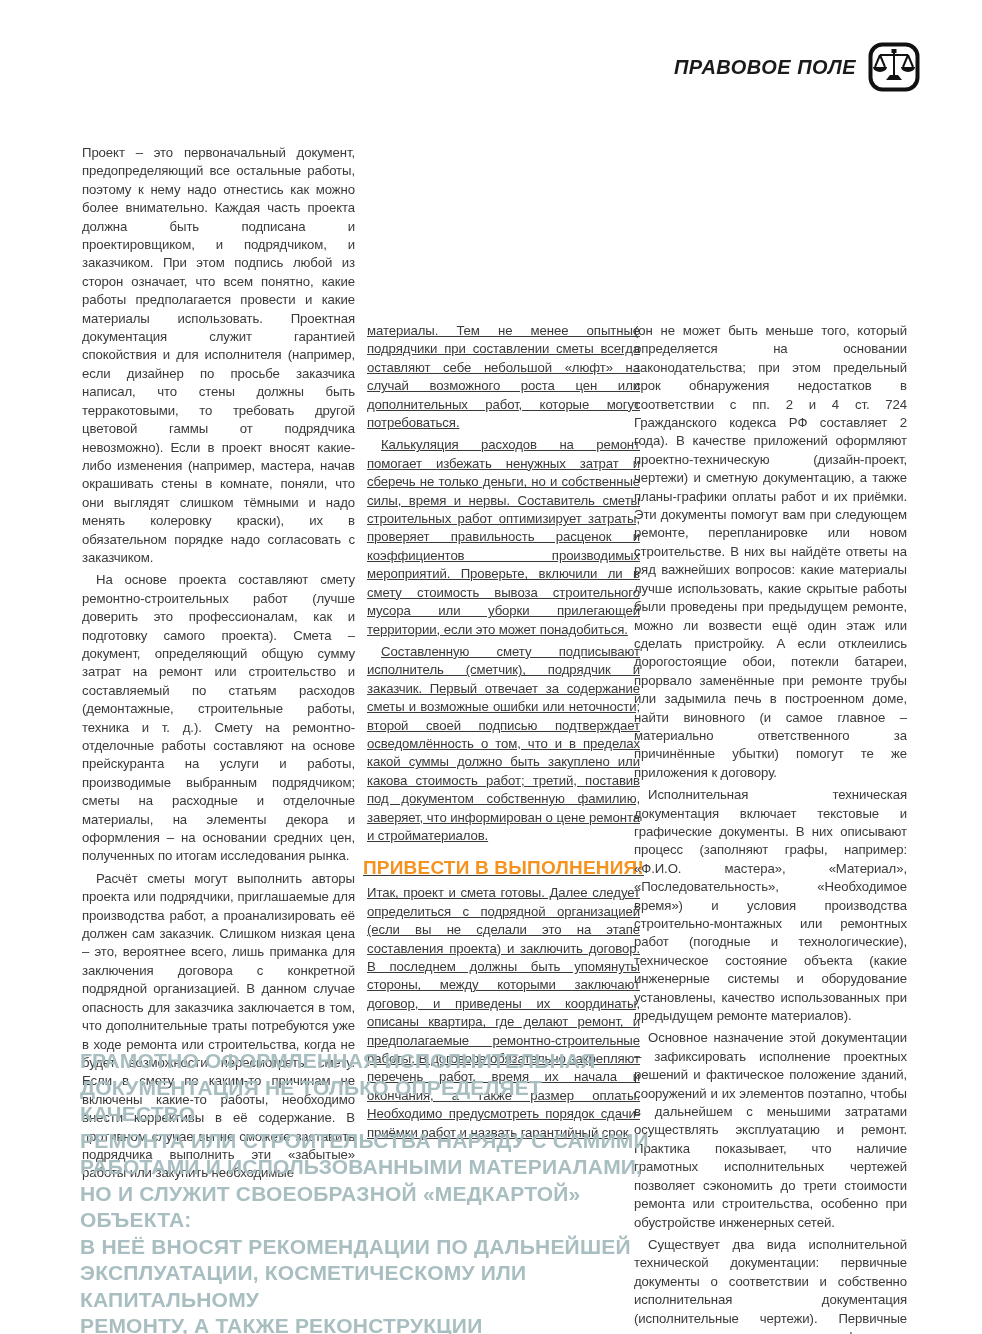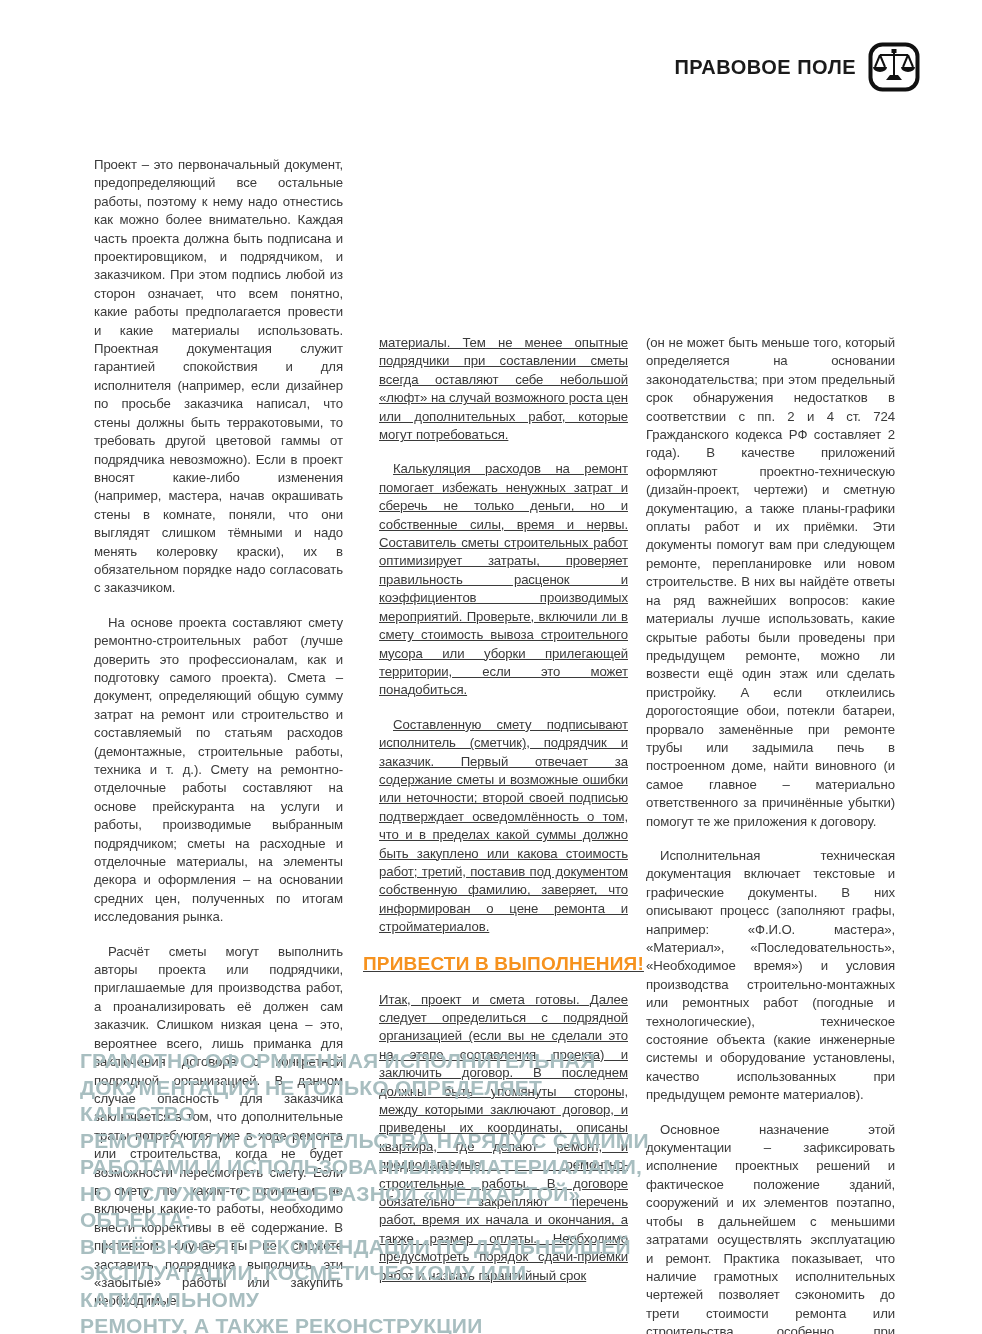--- a/index.html
+++ b/index.html
@@ -12,36 +12,37 @@
     overflow:hidden;
   }
   
   .header{
     position:absolute;top:42px;right:62px;
     display:flex;align-items:center;gap:12px;
   }
   .section-label{
     font-size:20px;font-weight:bold;color:#1a1a1a;
     letter-spacing:0.5px;
+    font-style:italic;
   }
   .scales-badge{width:52px;height:50px;}
   
   .pullquote-top{
     position:absolute;left:363px;top:142px;width:500px;
     font-size:21px;font-weight:bold;line-height:26px;
     color:#a8bec0;letter-spacing:0.2px;
     white-space:pre-line;
   }
   
   .col{
     position:absolute;width:281px;
     font-size:13.2px;line-height:18.4px;color:#3a3a3a;
     text-align:justify;letter-spacing:-0.1px;
   }
-  .col p{margin:16px;}
+  .col p{margin:4px;}
   .col p.indent{text-indent:14px;}
   .col-1{left:78px;top:140px;height:892px;}
   .col-2{left:363px;top:318px;height:714px;text-decoration:underline;}
   .col-3{left:630px;top:318px;height:950px;}
   .section-heading{
     font-size:19px;font-weight:bold;color:#f6921e;
     letter-spacing:0.2px;line-height:22px;
     margin:12px 0 5px 0;text-align:left;
   }
   

